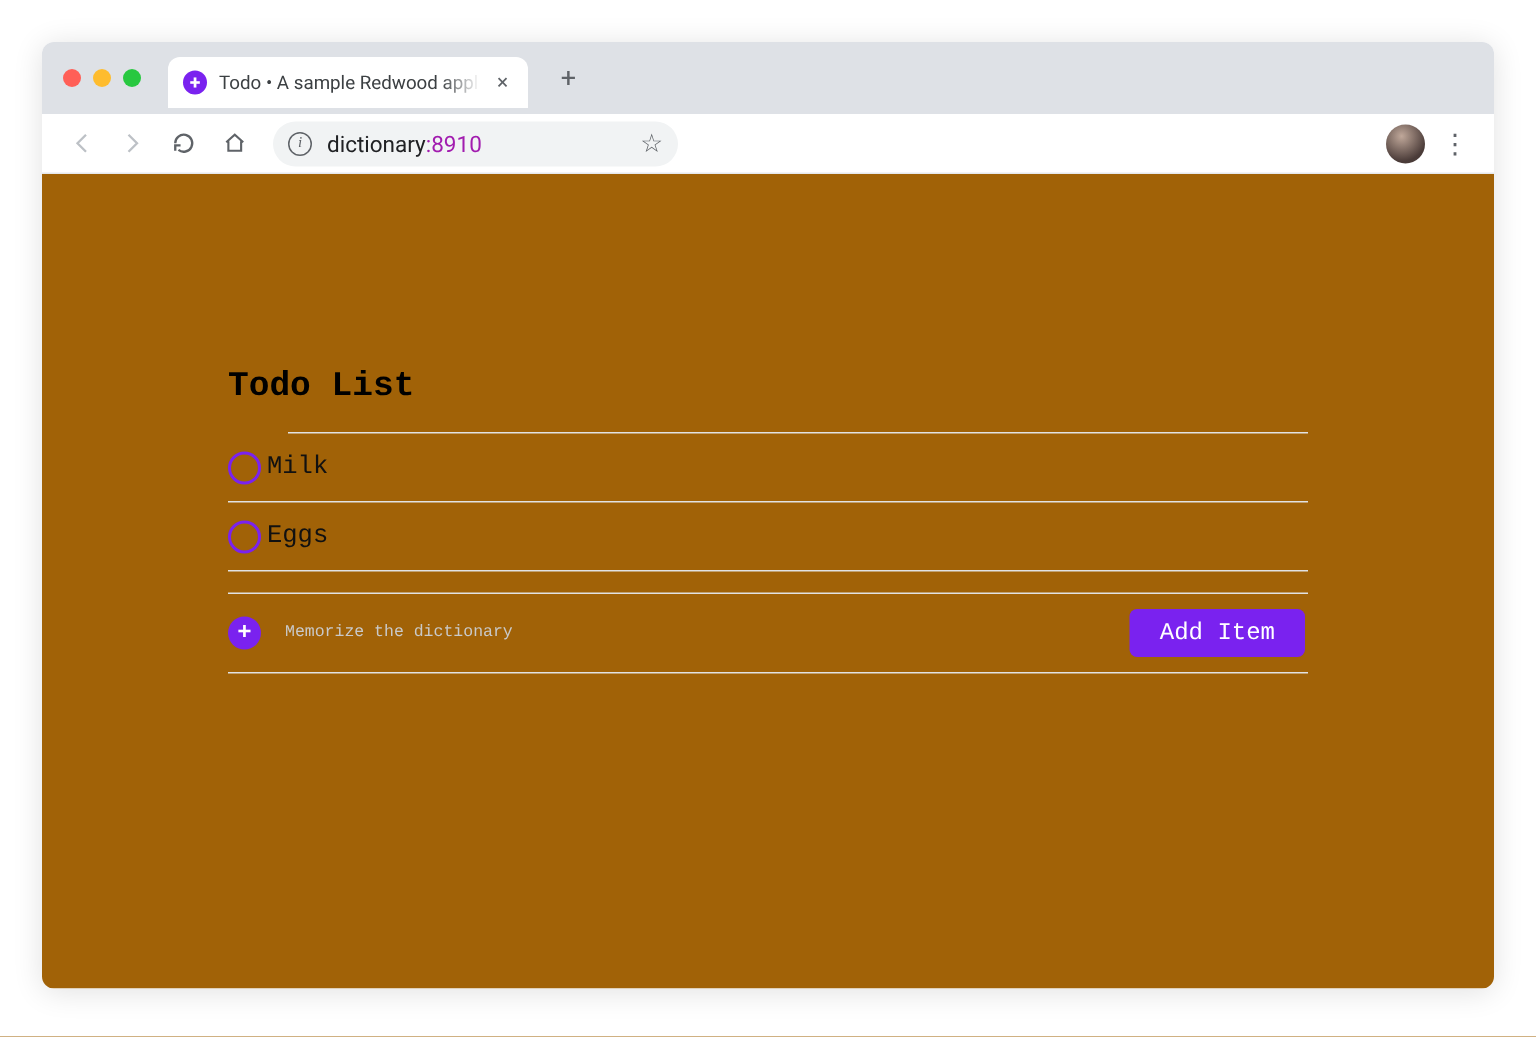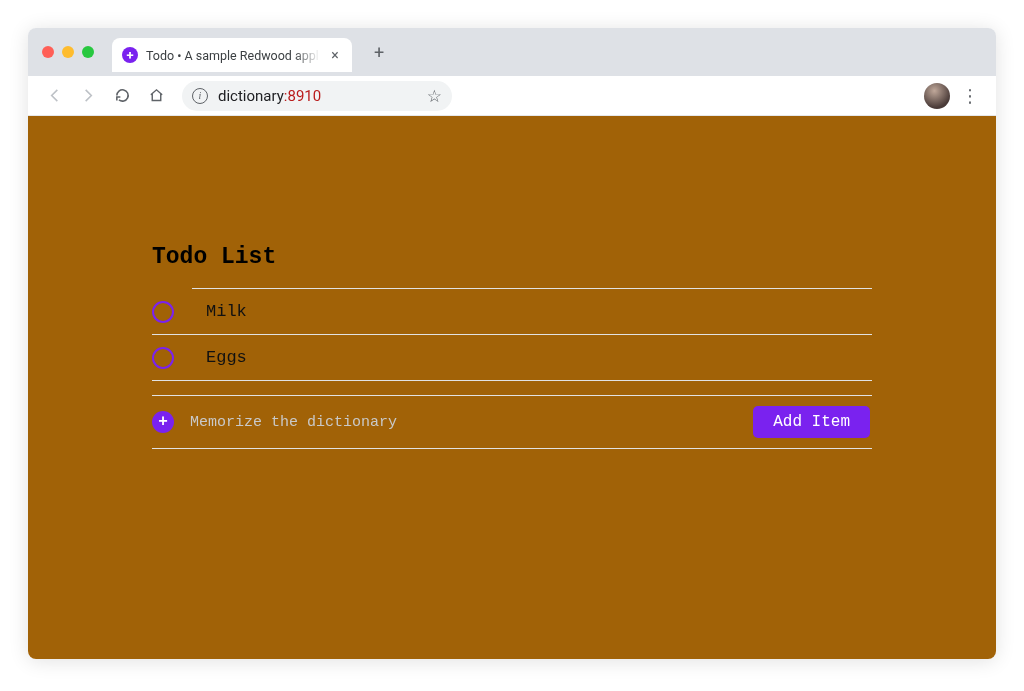--- a/index.html
+++ b/index.html
@@ -143,21 +143,21 @@
       border-radius: 50%;
       display: inline-flex;
       align-items: center;
       justify-content: center;
       font-size: 10px;
       font-family: Georgia, serif;
       font-style: italic;
       color: #5f6368;
       flex-shrink: 0;
     }
-    .omnibox .url-host-dim { color: #b91c1c; }
+    .omnibox .url-host-dim { color: #a21caf; }
     .omnibox .star {
       margin-left: auto;
       color: #5f6368;
       font-size: 17px;
     }
     .toolbar-spacer { flex: 1; }
     .avatar {
       width: 26px;
       height: 26px;
       border-radius: 50%;
@@ -193,21 +193,21 @@
     }
     .todo-list {
       border-top: 1px solid #e2e2e2;
       margin-left: 40px;
     }
     .todo-row {
       display: flex;
       align-items: center;
       height: 46px;
       border-bottom: 1px solid #e2e2e2;
-      gap: 32px;
+      gap: 4px;
       margin-left: -40px;
       padding-left: 0;
     }
     .todo-check {
       width: 22px;
       height: 22px;
       border: 2.5px solid #7a22ef;
       border-radius: 50%;
       flex-shrink: 0;
     }
@@ -240,21 +240,21 @@
       color: #fff;
       font-weight: 800;
       font-size: 16px;
       line-height: 1;
     }
     .add-input {
       flex: 1;
       border: none;
       outline: none;
       font-family: inherit;
-      font-size: 15px;
+      font-size: 11px;
       color: #111;
       background: transparent;
     }
     .add-input::placeholder { color: #c9c9c9; }
     .add-btn {
       background: #7a22ef;
       color: #fff;
       font-family: inherit;
       font-size: 16px;
       border: none;

